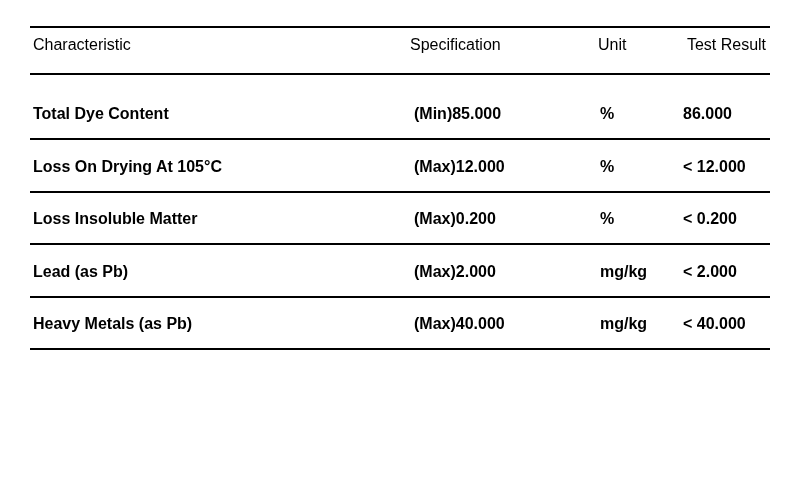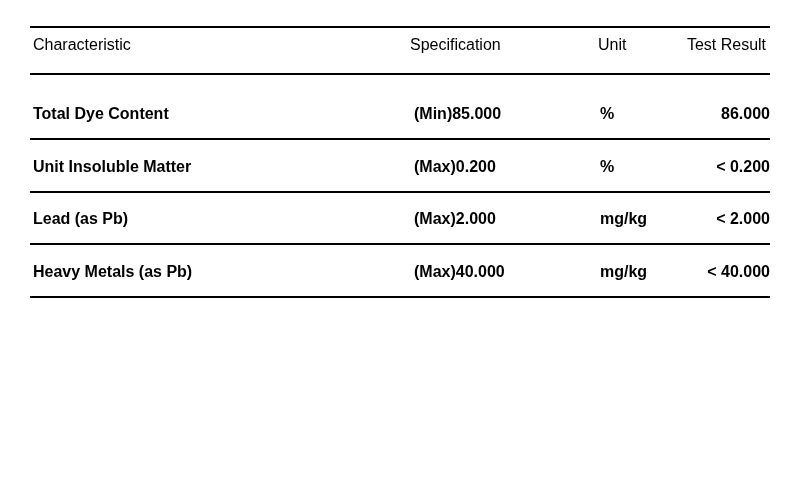--- a/index.html
+++ b/index.html
@@ -51,21 +51,21 @@
     vertical-align: bottom;
     height: 35.5px;
     padding: 0 0 15px 3px;
     border-bottom: 2px solid #000000;
     white-space: nowrap;
   }
   tbody tr.tall td { height: 48px; }
   td.cell-spec { padding-left: 7px; }
   td.cell-unit { padding-left: 5px; }
   td.cell-result {
-    text-align: right;
+    text-align: left;
     padding-left: 0;
   }
 </style>
 </head>
 <body>
 
 <div class="page">
   <table class="coa-table">
     <colgroup>
       <col class="c-char">
@@ -82,21 +82,27 @@
       </tr>
     </thead>
     <tbody>
       <tr class="data-row tall">
         <td class="cell-char">Total Dye Content</td>
         <td class="cell-spec">(Min)85.000</td>
         <td class="cell-unit">%</td>
         <td class="cell-result">86.000</td>
       </tr>
       <tr class="data-row">
-        <td class="cell-char">Unit Insoluble Matter</td>
+        <td class="cell-char">Loss On Drying At 105°C</td>
+        <td class="cell-spec">(Max)12.000</td>
+        <td class="cell-unit">%</td>
+        <td class="cell-result">&lt; 12.000</td>
+      </tr>
+      <tr class="data-row">
+        <td class="cell-char">Loss Insoluble Matter</td>
         <td class="cell-spec">(Max)0.200</td>
         <td class="cell-unit">%</td>
         <td class="cell-result">&lt; 0.200</td>
       </tr>
       <tr class="data-row">
         <td class="cell-char">Lead (as Pb)</td>
         <td class="cell-spec">(Max)2.000</td>
         <td class="cell-unit">mg/kg</td>
         <td class="cell-result">&lt; 2.000</td>
       </tr>

